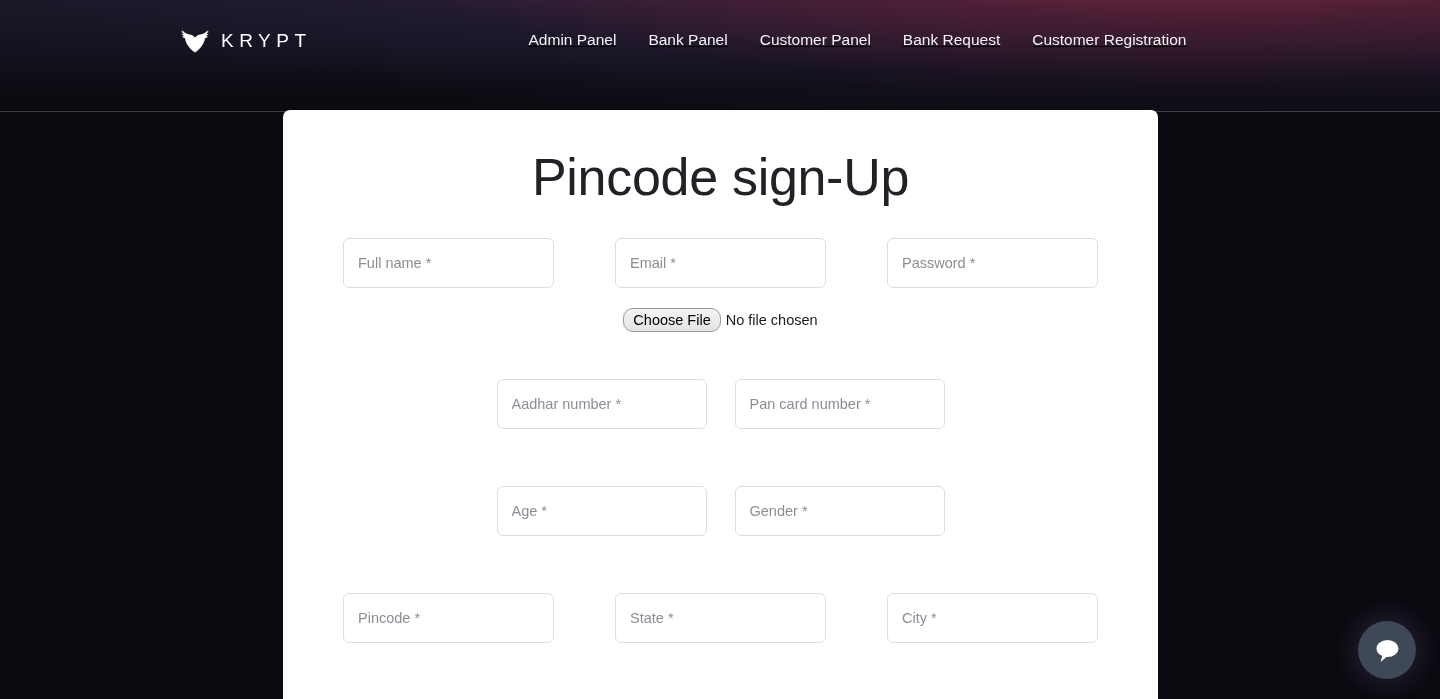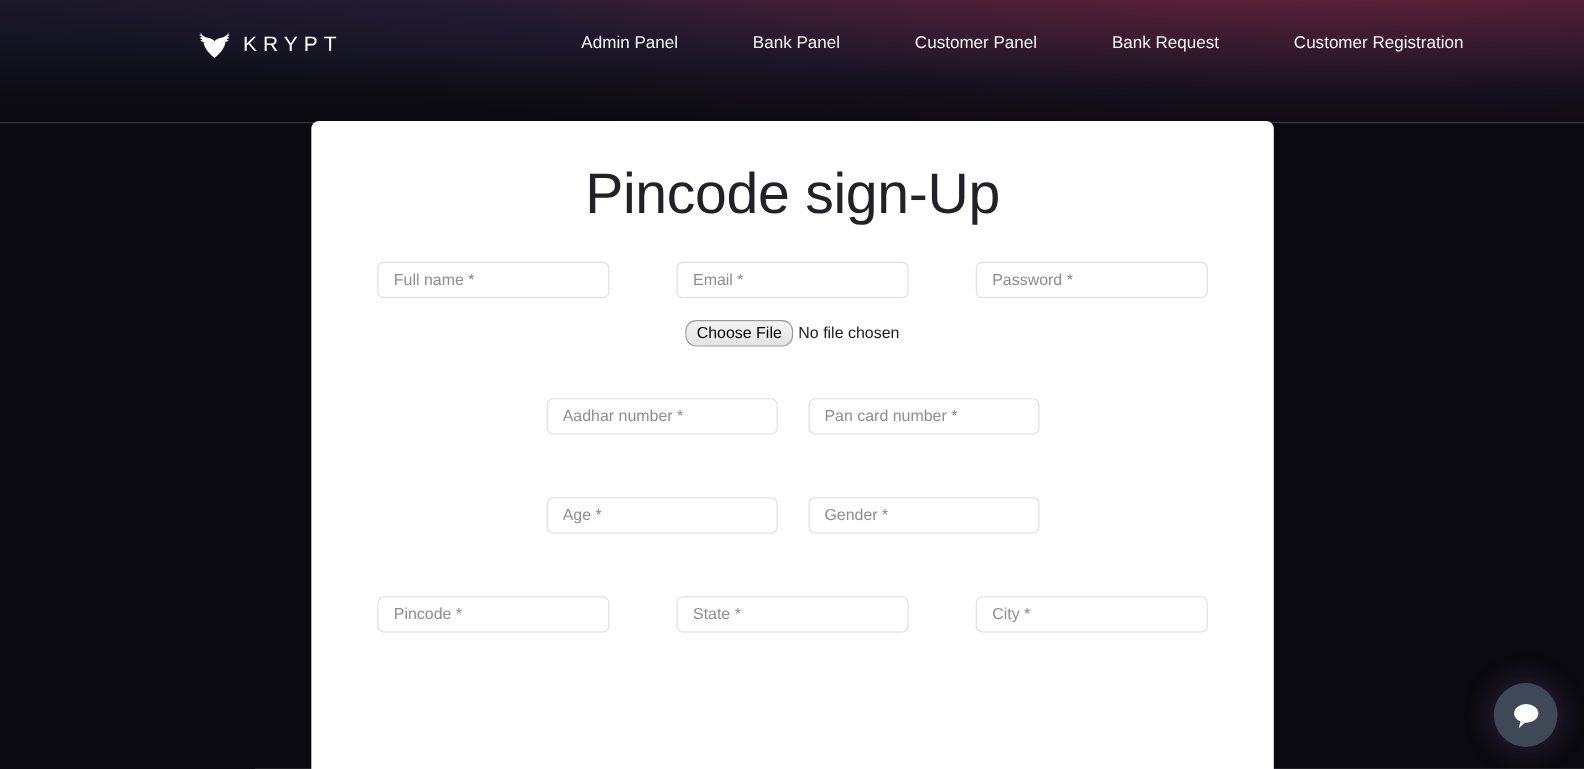--- a/index.html
+++ b/index.html
@@ -59,22 +59,23 @@
   .brand-name {
     color: #ffffff;
     font-size: 19px;
     letter-spacing: 5.5px;
     font-weight: 400;
     line-height: 1;
   }
   .nav-links {
     display: flex;
     align-items: flex-start;
-    gap: 68px;
+    gap: 32px;
     margin-left: 217px;
+    text-decoration: underline;
   }
   .nav-link {
     color: #f2f2f5;
     font-size: 15.5px;
     line-height: 1;
     text-decoration: none;
     white-space: nowrap;
     cursor: pointer;
   }
 
@@ -103,21 +104,21 @@
   
   .form-row {
     display: flex;
     justify-content: center;
   }
   .row-triple { gap: 61px; margin-bottom: 20px; }
   .row-double { gap: 28px; margin-bottom: 19px; }
 
   .text-input {
     width: 211px;
-    height: 33px;
+    height: 50px;
     padding: 0 14px;
     border: 1px solid #dcdde1;
     border-radius: 6px;
     background: #ffffff;
     font-family: "Liberation Sans", sans-serif;
     font-size: 14.5px;
     color: #2c2c33;
     outline: none;
   }
   .text-input::placeholder { color: #8d8d96; }

